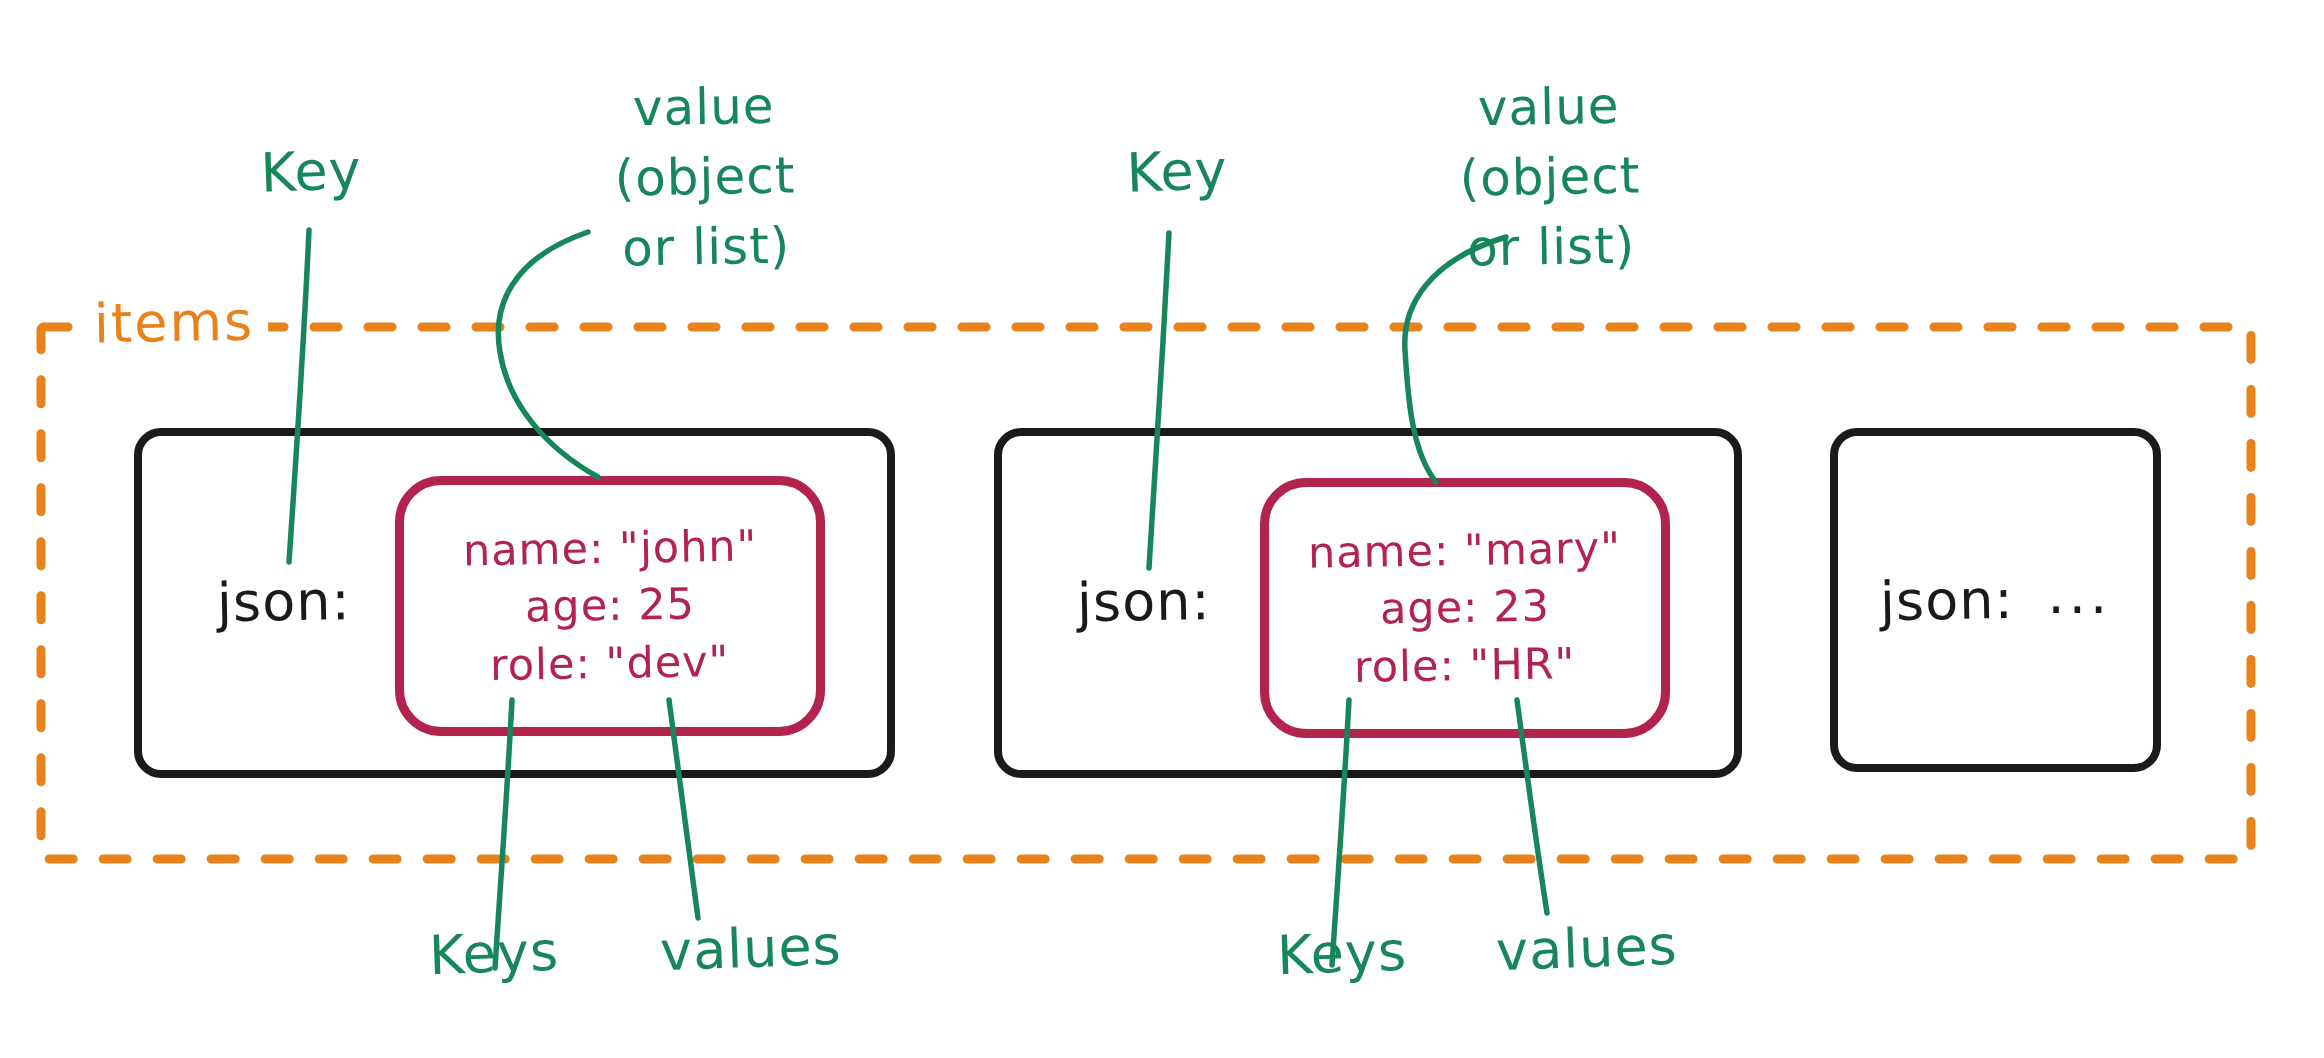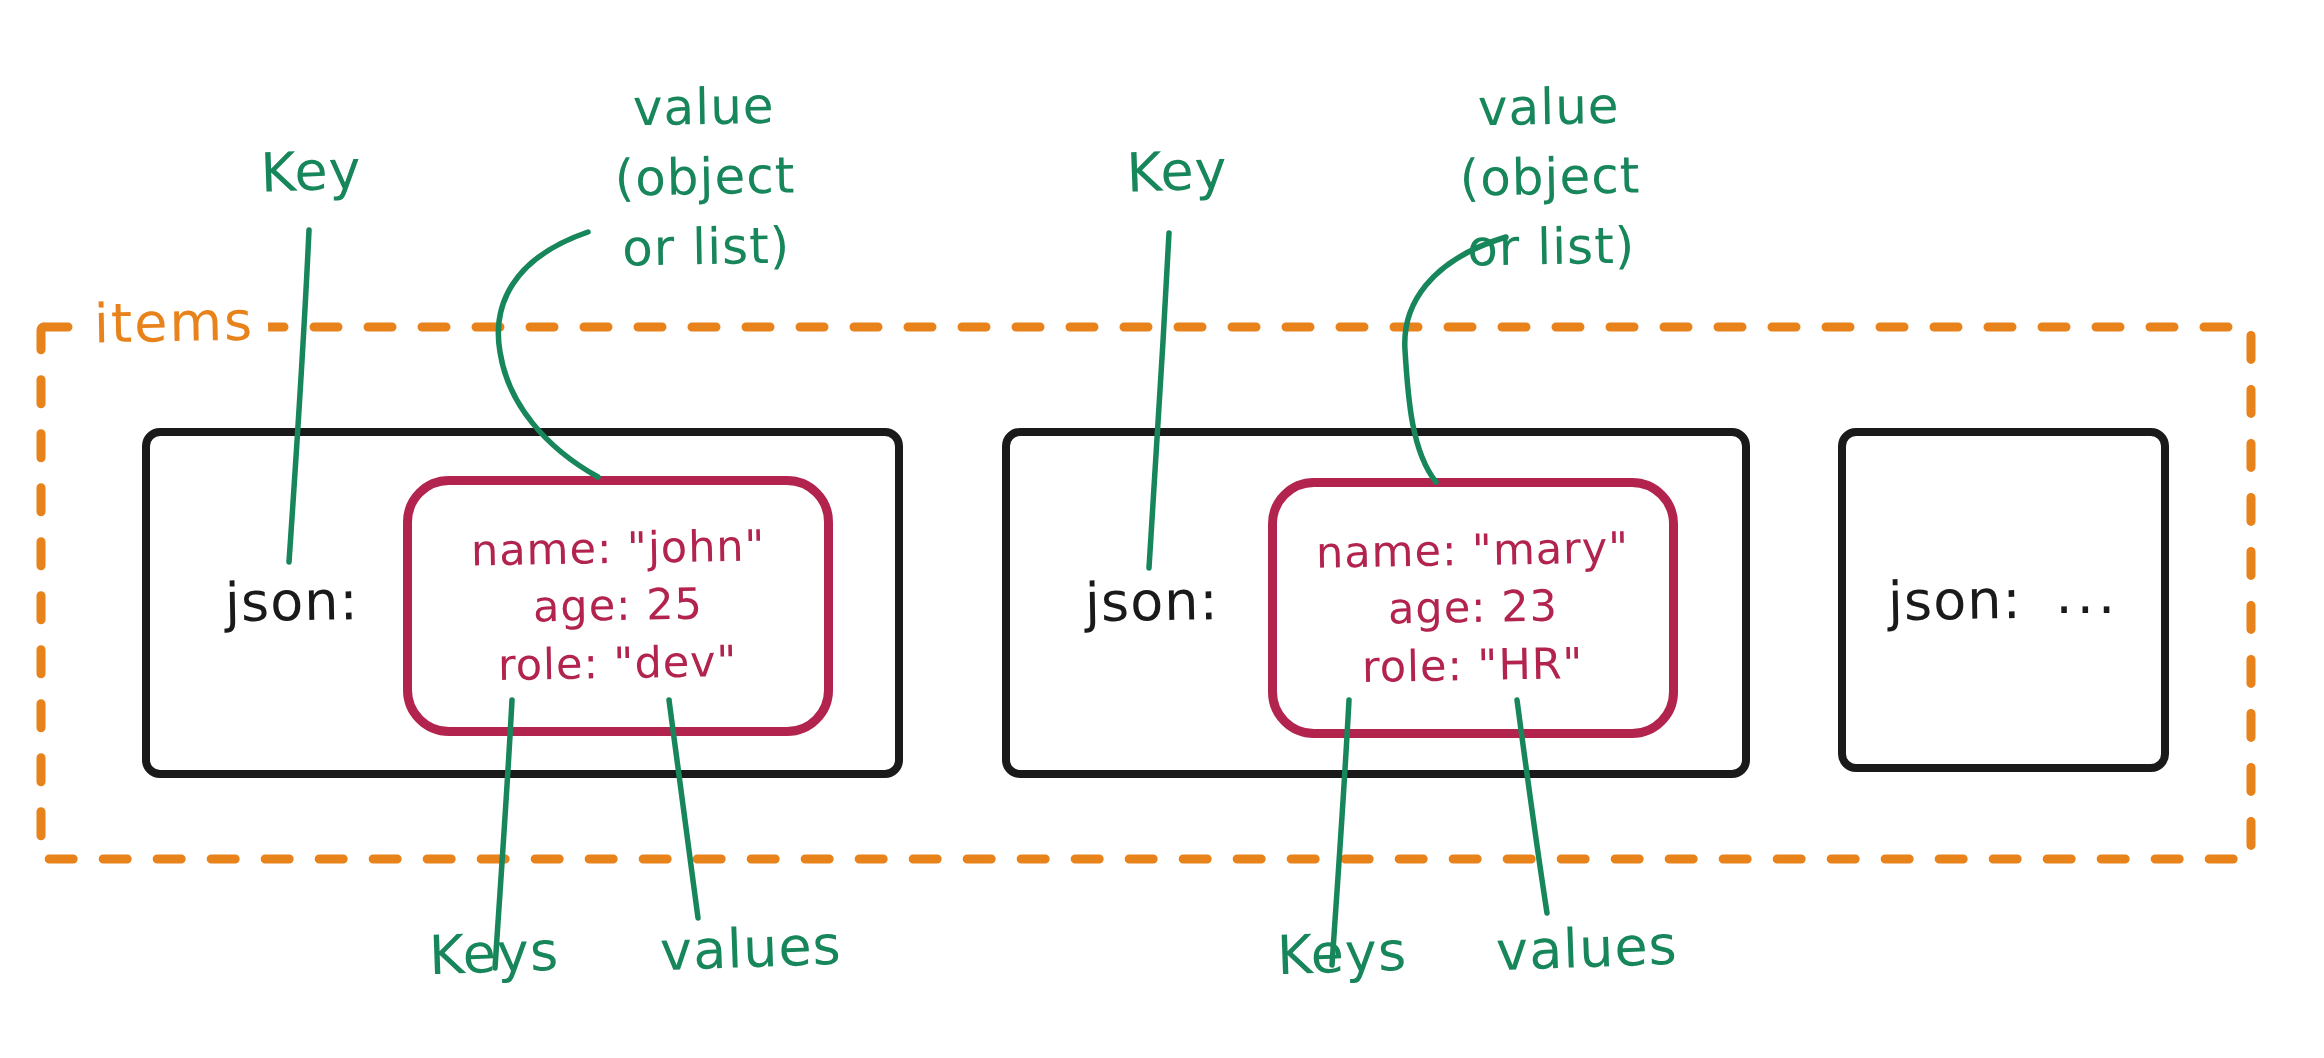--- a/index.html
+++ b/index.html
@@ -15,23 +15,22 @@
     position:relative;
     width:2324px;
     height:1058px;
     background:#ffffff;
     overflow:hidden;
   }
   
   .card{
     position:absolute;
     border:8px solid var(--ink);
-    border-radius:18px;
+    border-radius:27px;
     background:#ffffff;
-    margin-left:8px;
   }
   .card-1{left:134px; top:428px; width:761px; height:350px;}
   .card-2{left:994px; top:428px; width:748px; height:350px;}
   .card-3{left:1830px; top:428px; width:331px; height:344px;
           display:flex; align-items:center; justify-content:center;}
   .json-key{
     position:absolute;
     left:75px; top:50%;
     transform:translateY(-52%) rotate(-1deg);
     font-size:54px;

